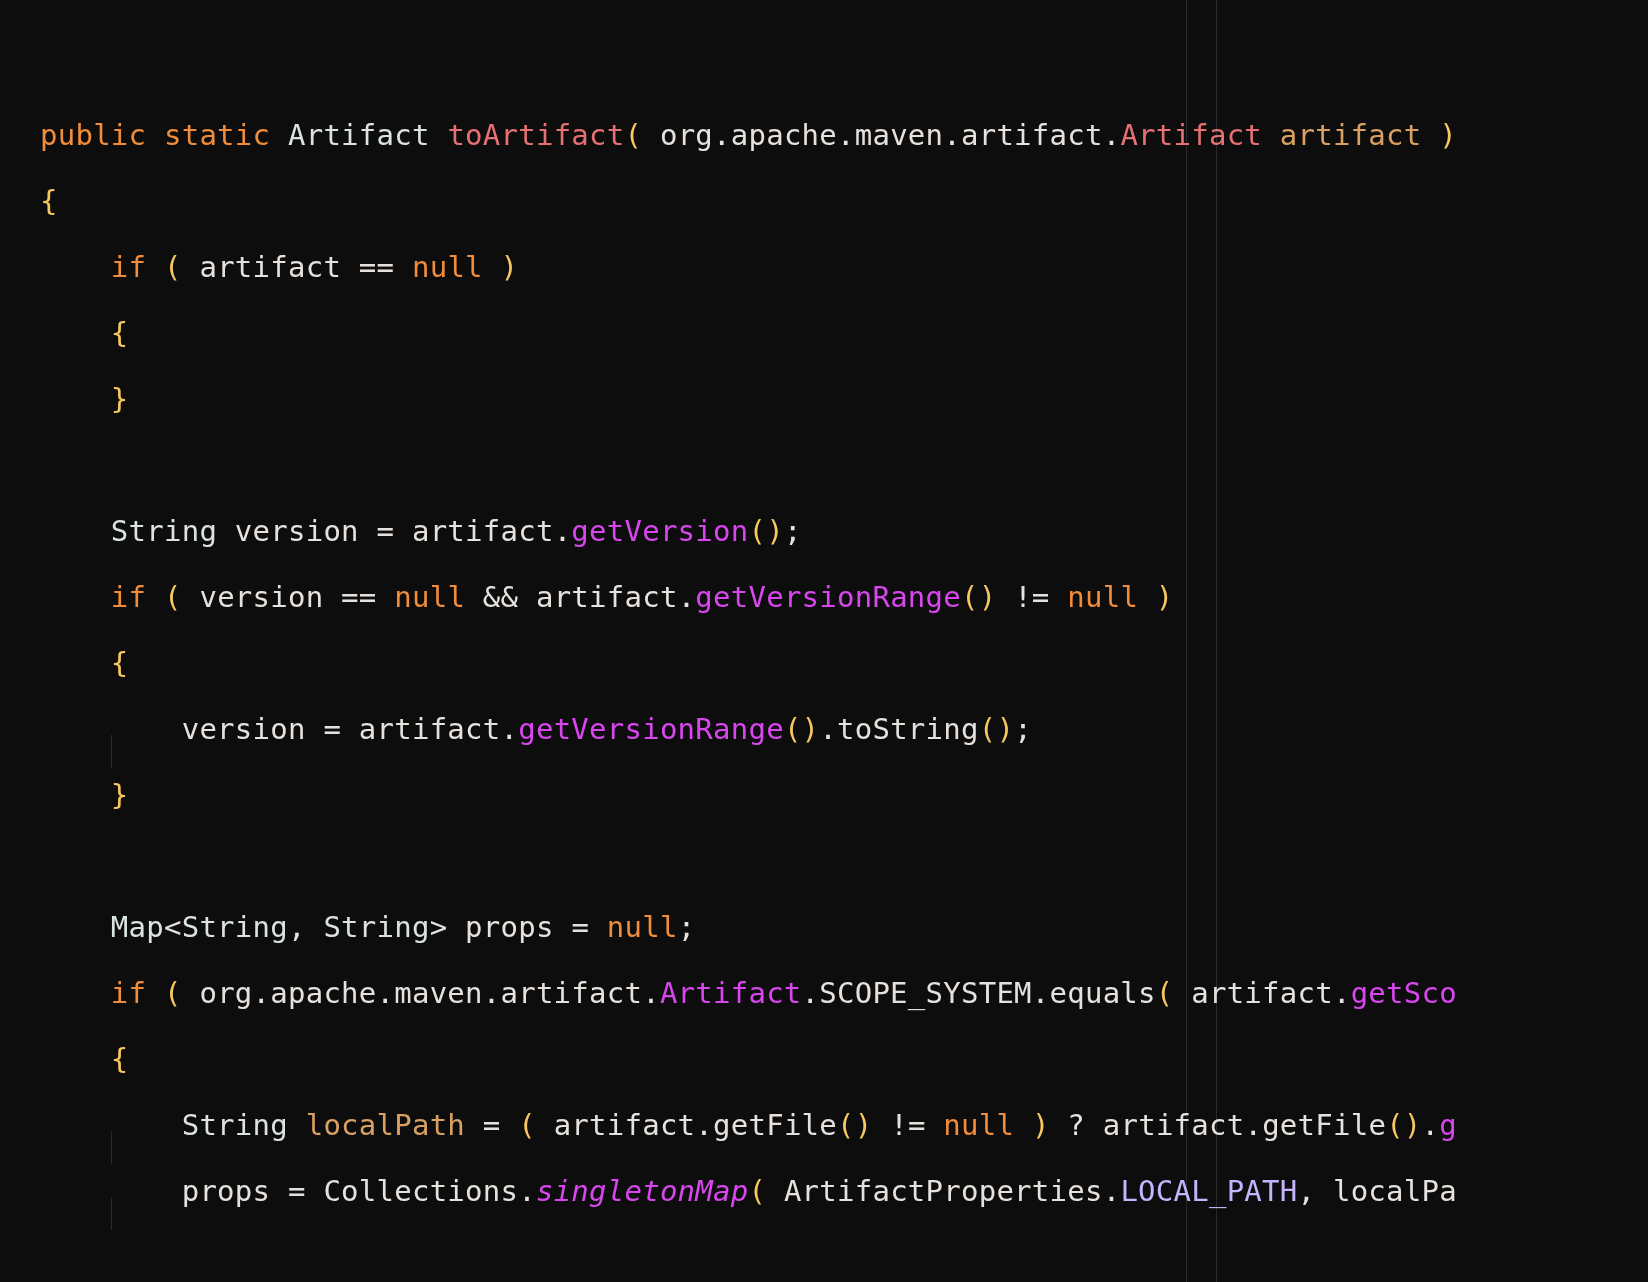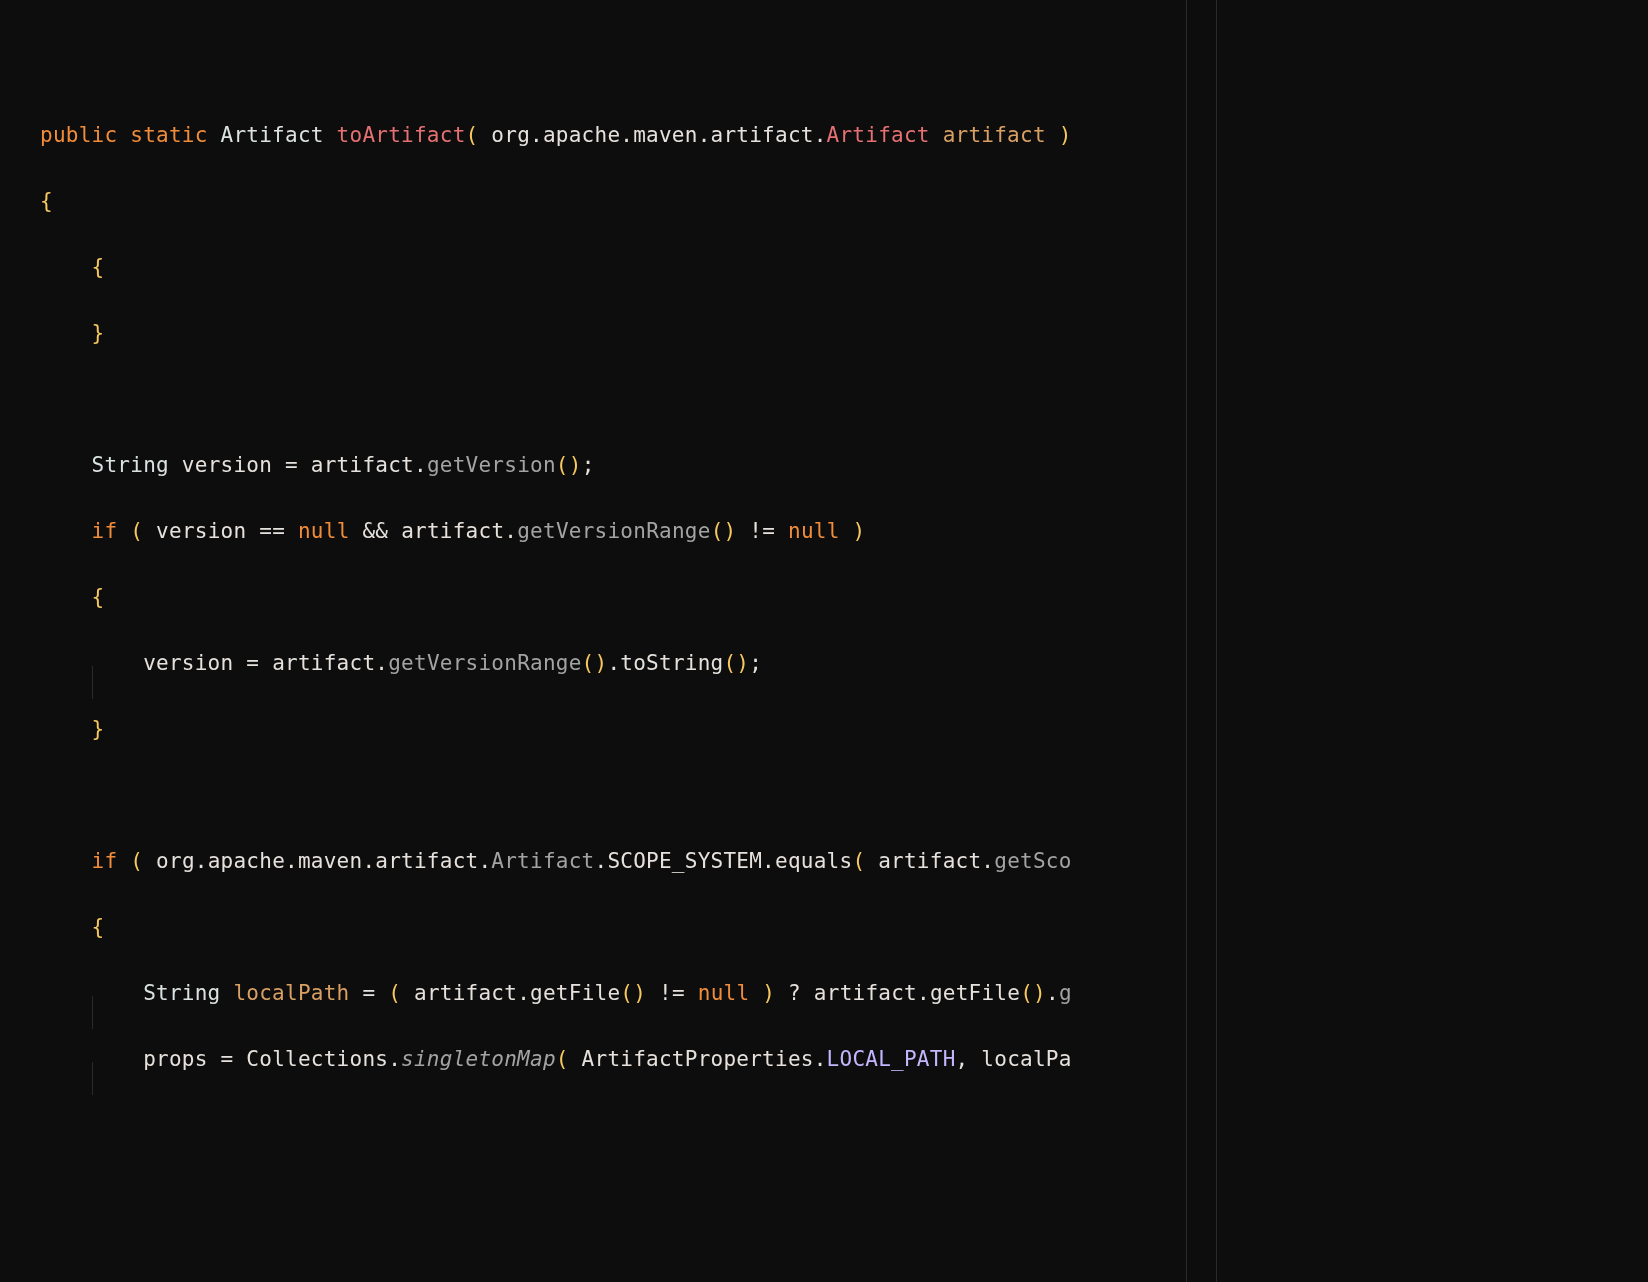--- a/index.html
+++ b/index.html
@@ -7,42 +7,42 @@
     width: 1648px;
     height: 1282px;
     background: #0d0d0d;
     overflow: hidden;
   }
   .editor {
     position: relative;
     width: 100%;
     height: 100%;
     font-family: "SF Mono", Menlo, Consolas, monospace;
-    font-size: 21px;
+    font-size: 29px;
     line-height: 33px;
     white-space: pre;
     padding-top: 20px;
     padding-left: 40px;
     color: #e6e1dc;
     letter-spacing: 0.25px;
   }
   .ruler {
     position: absolute;
     top: 0;
     bottom: 0;
     width: 1px;
     background: rgba(200,200,200,0.15);
   }
   .ruler.r1 { left: 1186px; }
   .ruler.r2 { left: 1216px; }
   
   .kw   { color: #f08c3a; }           
   .type { color: #dbe2e2; }           
   .fn   { color: #e67072; }           
-  .call { color: #a3a3a3; }
+  .call { color: #d946ef; }
   .it   { font-style: italic; text-align: center; }
   .const{ color: #c4b5fd; }           
   .param{ color: #d9a062; }
   .plain{ color: #e6e1dc; }
   .gold { color: #f6c85f; }
   .line { display:block; }
   .guide {
     color: #2e2e2e;
     display:inline-block;
     width:0;
@@ -58,29 +58,31 @@
   }
 </style>
 </head>
 <body>
 
 <div class="editor">
 <div class="ruler r1"></div>
 <div class="ruler r2"></div>
 <span class="line"><span class="kw">public</span> <span class="kw">static</span> <span class="type">Artifact</span> <span class="fn">toArtifact</span><span class="gold">(</span> <span class="plain">org.apache.maven.artifact.</span><span class="fn">Artifact</span> <span class="param">artifact</span> <span class="gold">)</span></span>
 <span class="line"><span class="gold">{</span></span>
+<span class="line">    <span class="kw">if</span> <span class="gold">(</span> <span class="plain">artifact</span> <span class="plain">==</span> <span class="kw">null</span> <span class="gold">)</span></span>
 <span class="line">    <span class="gold">{</span></span>
 <span class="line">    <span class="gold">}</span></span>
 <span class="line"> </span>
 <span class="line">    <span class="type">String</span> <span class="plain">version</span> <span class="plain">=</span> <span class="plain">artifact</span><span class="plain">.</span><span class="call">getVersion</span><span class="gold">()</span><span class="plain">;</span></span>
 <span class="line">    <span class="kw">if</span> <span class="gold">(</span> <span class="plain">version</span> <span class="plain">==</span> <span class="kw">null</span> <span class="plain">&amp;&amp;</span> <span class="plain">artifact</span><span class="plain">.</span><span class="call">getVersionRange</span><span class="gold">()</span> <span class="plain">!=</span> <span class="kw">null</span> <span class="gold">)</span></span>
 <span class="line">    <span class="gold">{</span></span>
 <span class="line">    <span class="guide"></span>    <span class="plain">version</span> <span class="plain">=</span> <span class="plain">artifact</span><span class="plain">.</span><span class="call">getVersionRange</span><span class="gold">()</span><span class="plain">.</span><span class="plain">toString</span><span class="gold">()</span><span class="plain">;</span></span>
 <span class="line">    <span class="gold">}</span></span>
 <span class="line"> </span>
+<span class="line">    <span class="type">Map</span><span class="plain">&lt;</span><span class="type">String</span><span class="plain">,</span> <span class="type">String</span><span class="plain">&gt;</span> <span class="plain">props</span> <span class="plain">=</span> <span class="kw">null</span><span class="plain">;</span></span>
 <span class="line">    <span class="kw">if</span> <span class="gold">(</span> <span class="plain">org.apache.maven.artifact.</span><span class="call">Artifact</span><span class="plain">.</span><span class="plain">SCOPE_SYSTEM</span><span class="plain">.</span><span class="plain">equals</span><span class="gold">(</span> <span class="plain">artifact</span><span class="plain">.</span><span class="call">getSco</span></span>
 <span class="line">    <span class="gold">{</span></span>
 <span class="line">    <span class="guide"></span>    <span class="type">String</span> <span class="param">localPath</span> <span class="plain">=</span> <span class="gold">(</span> <span class="plain">artifact</span><span class="plain">.</span><span class="plain">getFile</span><span class="gold">()</span> <span class="plain">!=</span> <span class="kw">null</span> <span class="gold">)</span> <span class="plain">?</span> <span class="plain">artifact</span><span class="plain">.</span><span class="plain">getFile</span><span class="gold">()</span><span class="plain">.</span><span class="call">g</span></span>
 <span class="line">    <span class="guide"></span>    <span class="plain">props</span> <span class="plain">=</span> <span class="plain">Collections</span><span class="plain">.</span><span class="call it">singletonMap</span><span class="gold">(</span> <span class="plain">ArtifactProperties</span><span class="plain">.</span><span class="const">LOCAL_PATH</span><span class="plain">,</span> <span class="plain">localPa</span></span>
 
 
 
 
 
 

